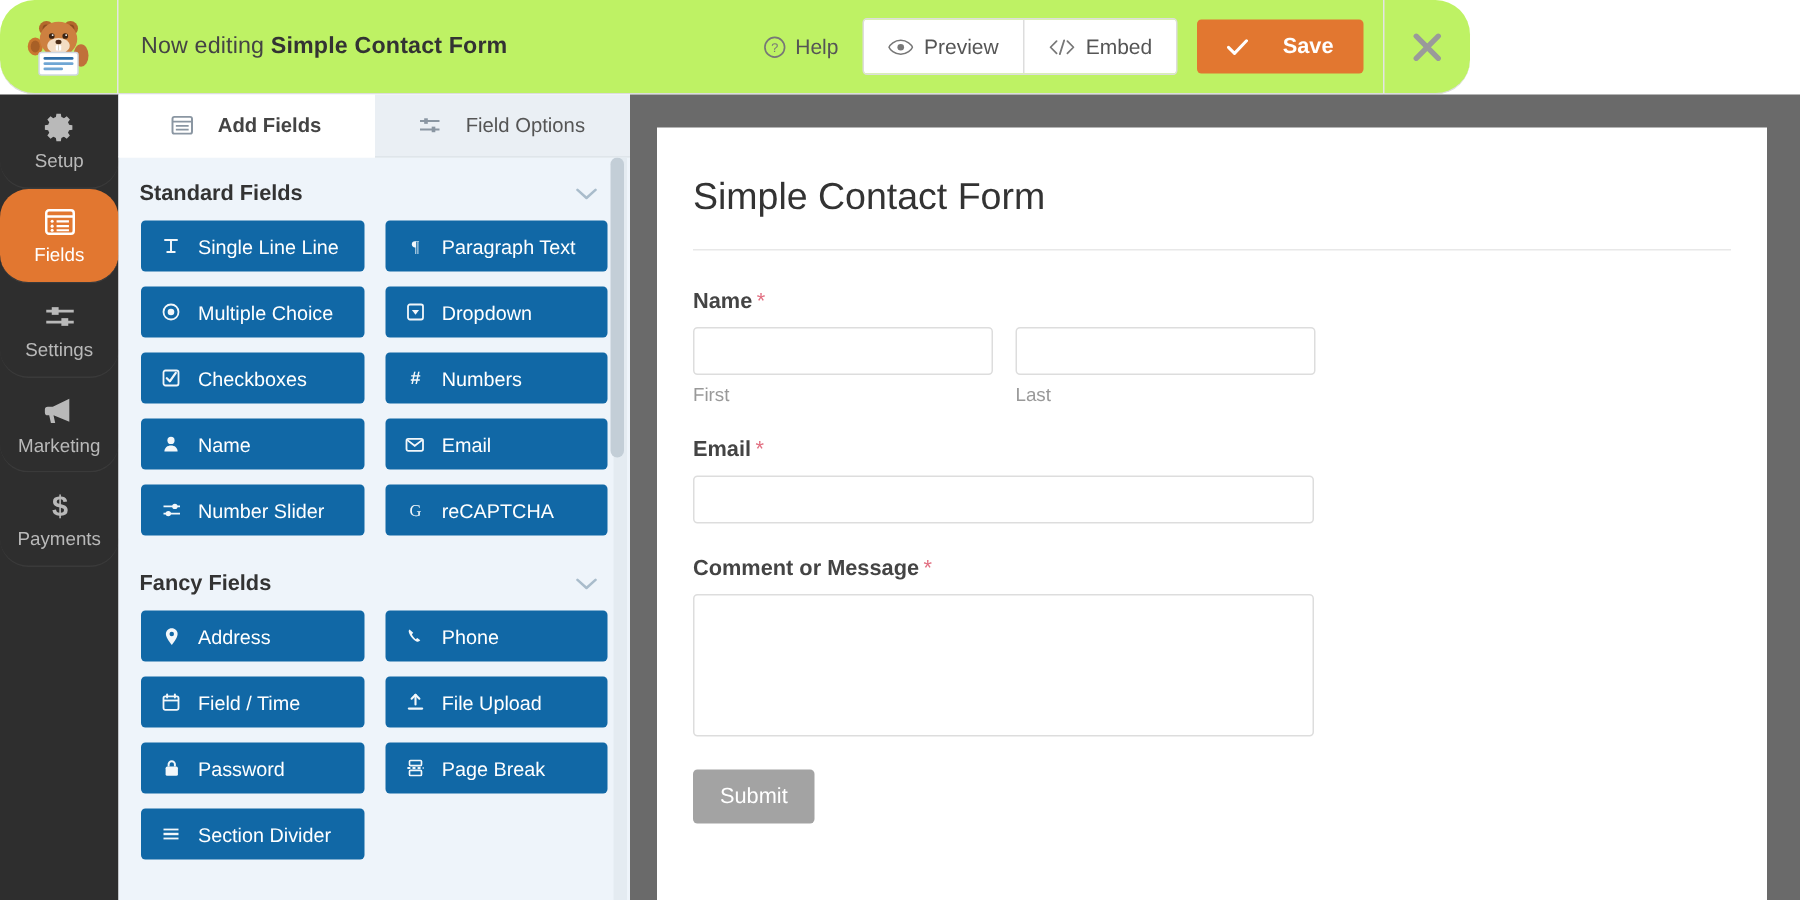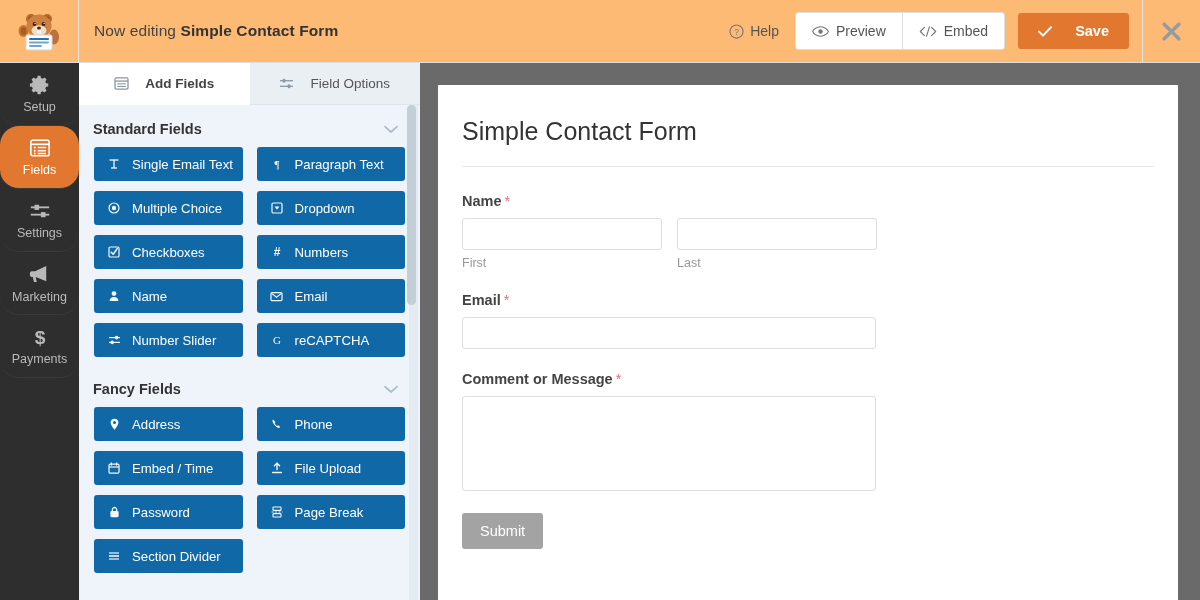--- a/index.html
+++ b/index.html
@@ -5,23 +5,23 @@
   * { box-sizing: border-box; margin: 0; padding: 0; }
   html, body {
     width: 1200px; height: 600px;
     font-family: "Liberation Sans", sans-serif;
     background: #fff; overflow: hidden;
   }
   .app { position: relative; width: 1200px; height: 600px; }
 
   
   .topbar {
-    position: absolute; top: 0; left: 0; width: 1200px; height: 63px;
-    background: #fdba74; border-bottom: 1px solid #ddd;
-    display: flex; align-items: center;
+    position: absolute; top: 0; left: 0; width: 980px; height: 63px;
+    background: #bef264; border-bottom: 1px solid #ddd;
+    display: flex; align-items: center; border-radius: 23px;
   }
   .logo-box {
     width: 79px; height: 63px; display: flex; align-items: center;
     justify-content: center; border-right: 1px solid #e4e4e4;
   }
   .title-wrap {
     padding-left: 15px; font-size: 15.5px; color: #444; letter-spacing: .1px;
   }
   .title-wrap b { color: #333; font-weight: bold; }
   .topbar-right {
@@ -309,21 +309,21 @@
 
       <div class="grid">
         <div class="fbtn">
           <span class="ic">
               <svg width="12" height="12" viewBox="0 0 12 12">
                 <line x1="1.5" y1="2" x2="10.5" y2="2" stroke="#fff" stroke-width="1.3"></line>
                 <line x1="6" y1="2" x2="6" y2="10" stroke="#fff" stroke-width="1.3"></line>
                 <line x1="3" y1="10" x2="9" y2="10" stroke="#fff" stroke-width="1.3"></line>
               </svg>
             </span>
-          <span>Single Email Text</span>
+          <span>Single Line Line</span>
         </div>
         <div class="fbtn">
           <span class="ic">
               <svg width="12" height="12" viewBox="0 0 12 12">
                 <text x="6" y="10" font-size="11" fill="#fff" text-anchor="middle" font-family="Liberation Serif, serif">¶</text>
               </svg>
             </span>
           <span>Paragraph Text</span>
         </div>
         <div class="fbtn">
@@ -429,21 +429,21 @@
         </div>
         <div class="fbtn">
           <span class="ic">
               <svg width="12" height="12" viewBox="0 0 12 12">
                 <rect x="1" y="2.2" width="10" height="9" rx="1.2" fill="none" stroke="#fff" stroke-width="1.2"></rect>
                 <line x1="1" y1="5" x2="11" y2="5" stroke="#fff" stroke-width="1.2"></line>
                 <line x1="3.4" y1="1" x2="3.4" y2="3" stroke="#fff" stroke-width="1.3" stroke-linecap="round"></line>
                 <line x1="8.6" y1="1" x2="8.6" y2="3" stroke="#fff" stroke-width="1.3" stroke-linecap="round"></line>
               </svg>
             </span>
-          <span>Embed / Time</span>
+          <span>Field / Time</span>
         </div>
         <div class="fbtn">
           <span class="ic">
               <svg width="12" height="12" viewBox="0 0 12 12">
                 <polyline points="6,1.2 6,7.6" stroke="#fff" stroke-width="1.4" fill="none" stroke-linecap="round"></polyline>
                 <polyline points="3.4,3.8 6,1.2 8.6,3.8" fill="none" stroke="#fff" stroke-width="1.4" stroke-linecap="round" stroke-linejoin="round"></polyline>
                 <line x1="1.6" y1="10.4" x2="10.4" y2="10.4" stroke="#fff" stroke-width="1.5" stroke-linecap="round"></line>
               </svg>
             </span>
           <span>File Upload</span>

